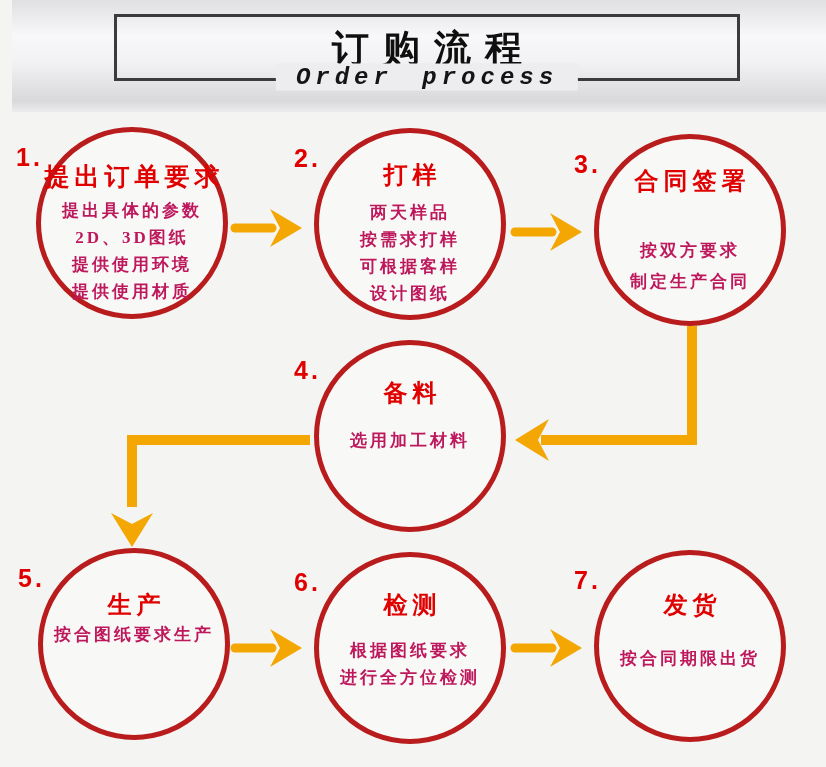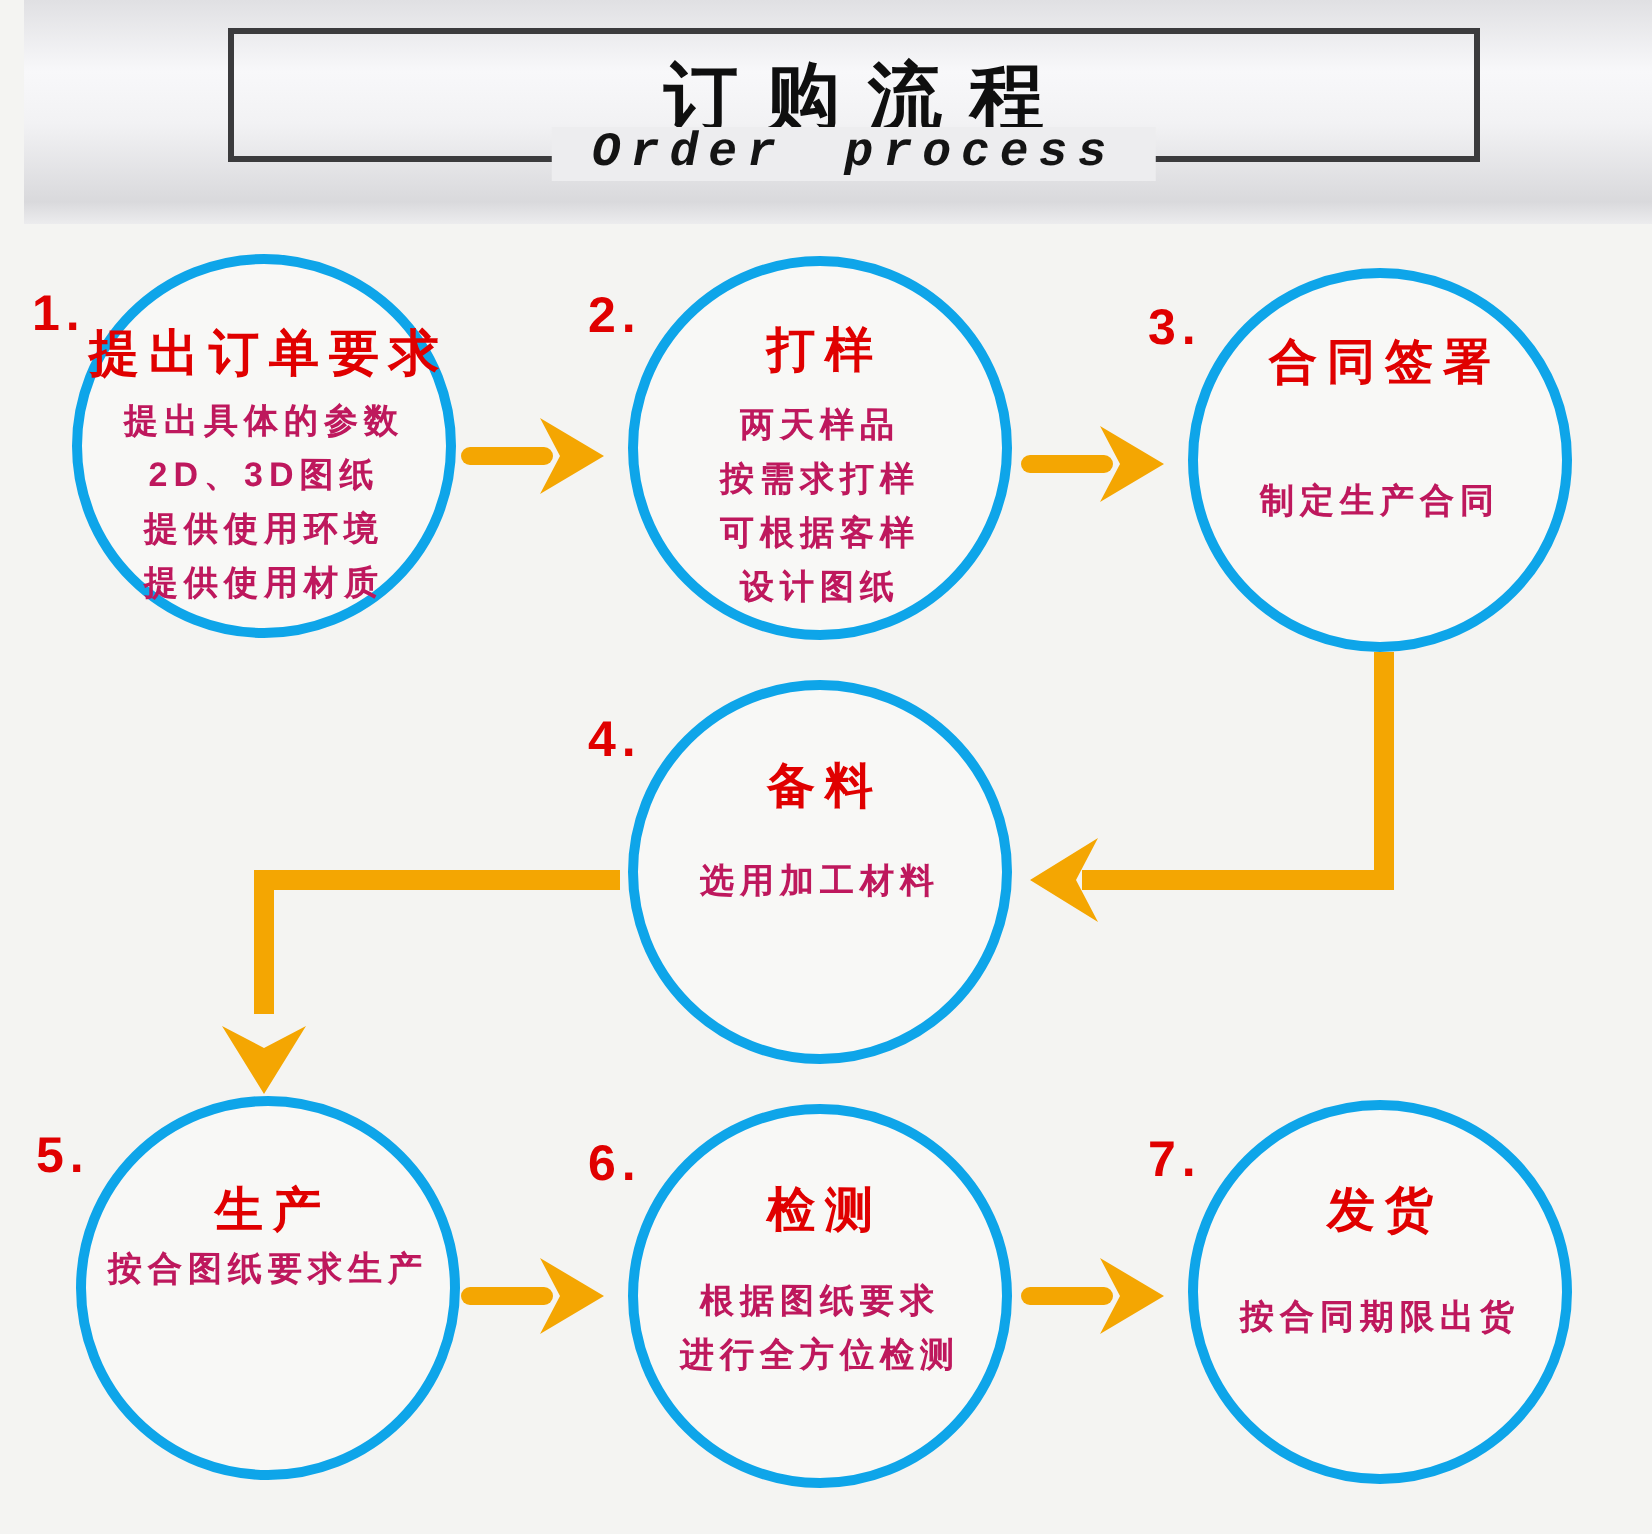--- a/index.html
+++ b/index.html
@@ -34,23 +34,23 @@
   }
 
   
   .node{position:absolute;width:192px;height:192px}
   .num{
     position:absolute;left:-20px;top:16px;
     color:#e00000;font-size:25px;font-weight:bold;letter-spacing:3px;white-space:nowrap;
   }
   .circle{
     box-sizing:border-box;width:192px;height:192px;
-    border:5px solid #0ea5e9;border-radius:50%;
+    border:5px solid #b91c1c;border-radius:50%;
     background:#f8f8f6;
-    display:flex;flex-direction:column;align-items:center;text-align:center;
+    display:flex;flex-direction:column;align-items:center;text-align:center;font-family:Liberation Serif, serif;
   }
   .step-title{color:#e00000;font-size:24px;font-weight:bold;letter-spacing:5px;text-indent:5px;white-space:nowrap}
   .step-line{color:#be185d;font-size:17px;font-weight:bold;letter-spacing:3px;line-height:27px;white-space:nowrap}
 
   .c1{padding-top:28px}.c1 .step-title{font-size:25px;margin-bottom:4px}
   .c2{padding-top:26px}.c2 .step-title{margin-bottom:8px}
   .c3{padding-top:26px}.c3 .step-title{margin-bottom:38px}.c3 .step-line{line-height:31px}
   .c4{padding-top:32px}.c4 .step-title{margin-bottom:18px}
   .c5{padding-top:36px}.c5 .step-title{}
   .c6{padding-top:32px}.c6 .step-title{margin-bottom:16px}
@@ -89,20 +89,21 @@
       <div class="step-line">按需求打样</div>
       <div class="step-line">可根据客样</div>
       <div class="step-line">设计图纸</div>
     </div>
   </div>
 
   <div class="node" style="left:594px;top:134px">
     <span class="num">3.</span>
     <div class="circle c3">
       <div class="step-title">合同签署</div>
+      <div class="step-line">按双方要求</div>
       <div class="step-line">制定生产合同</div>
     </div>
   </div>
 
   <div class="node" style="left:314px;top:340px">
     <span class="num">4.</span>
     <div class="circle c4">
       <div class="step-title">备料</div>
       <div class="step-line">选用加工材料</div>
     </div>

